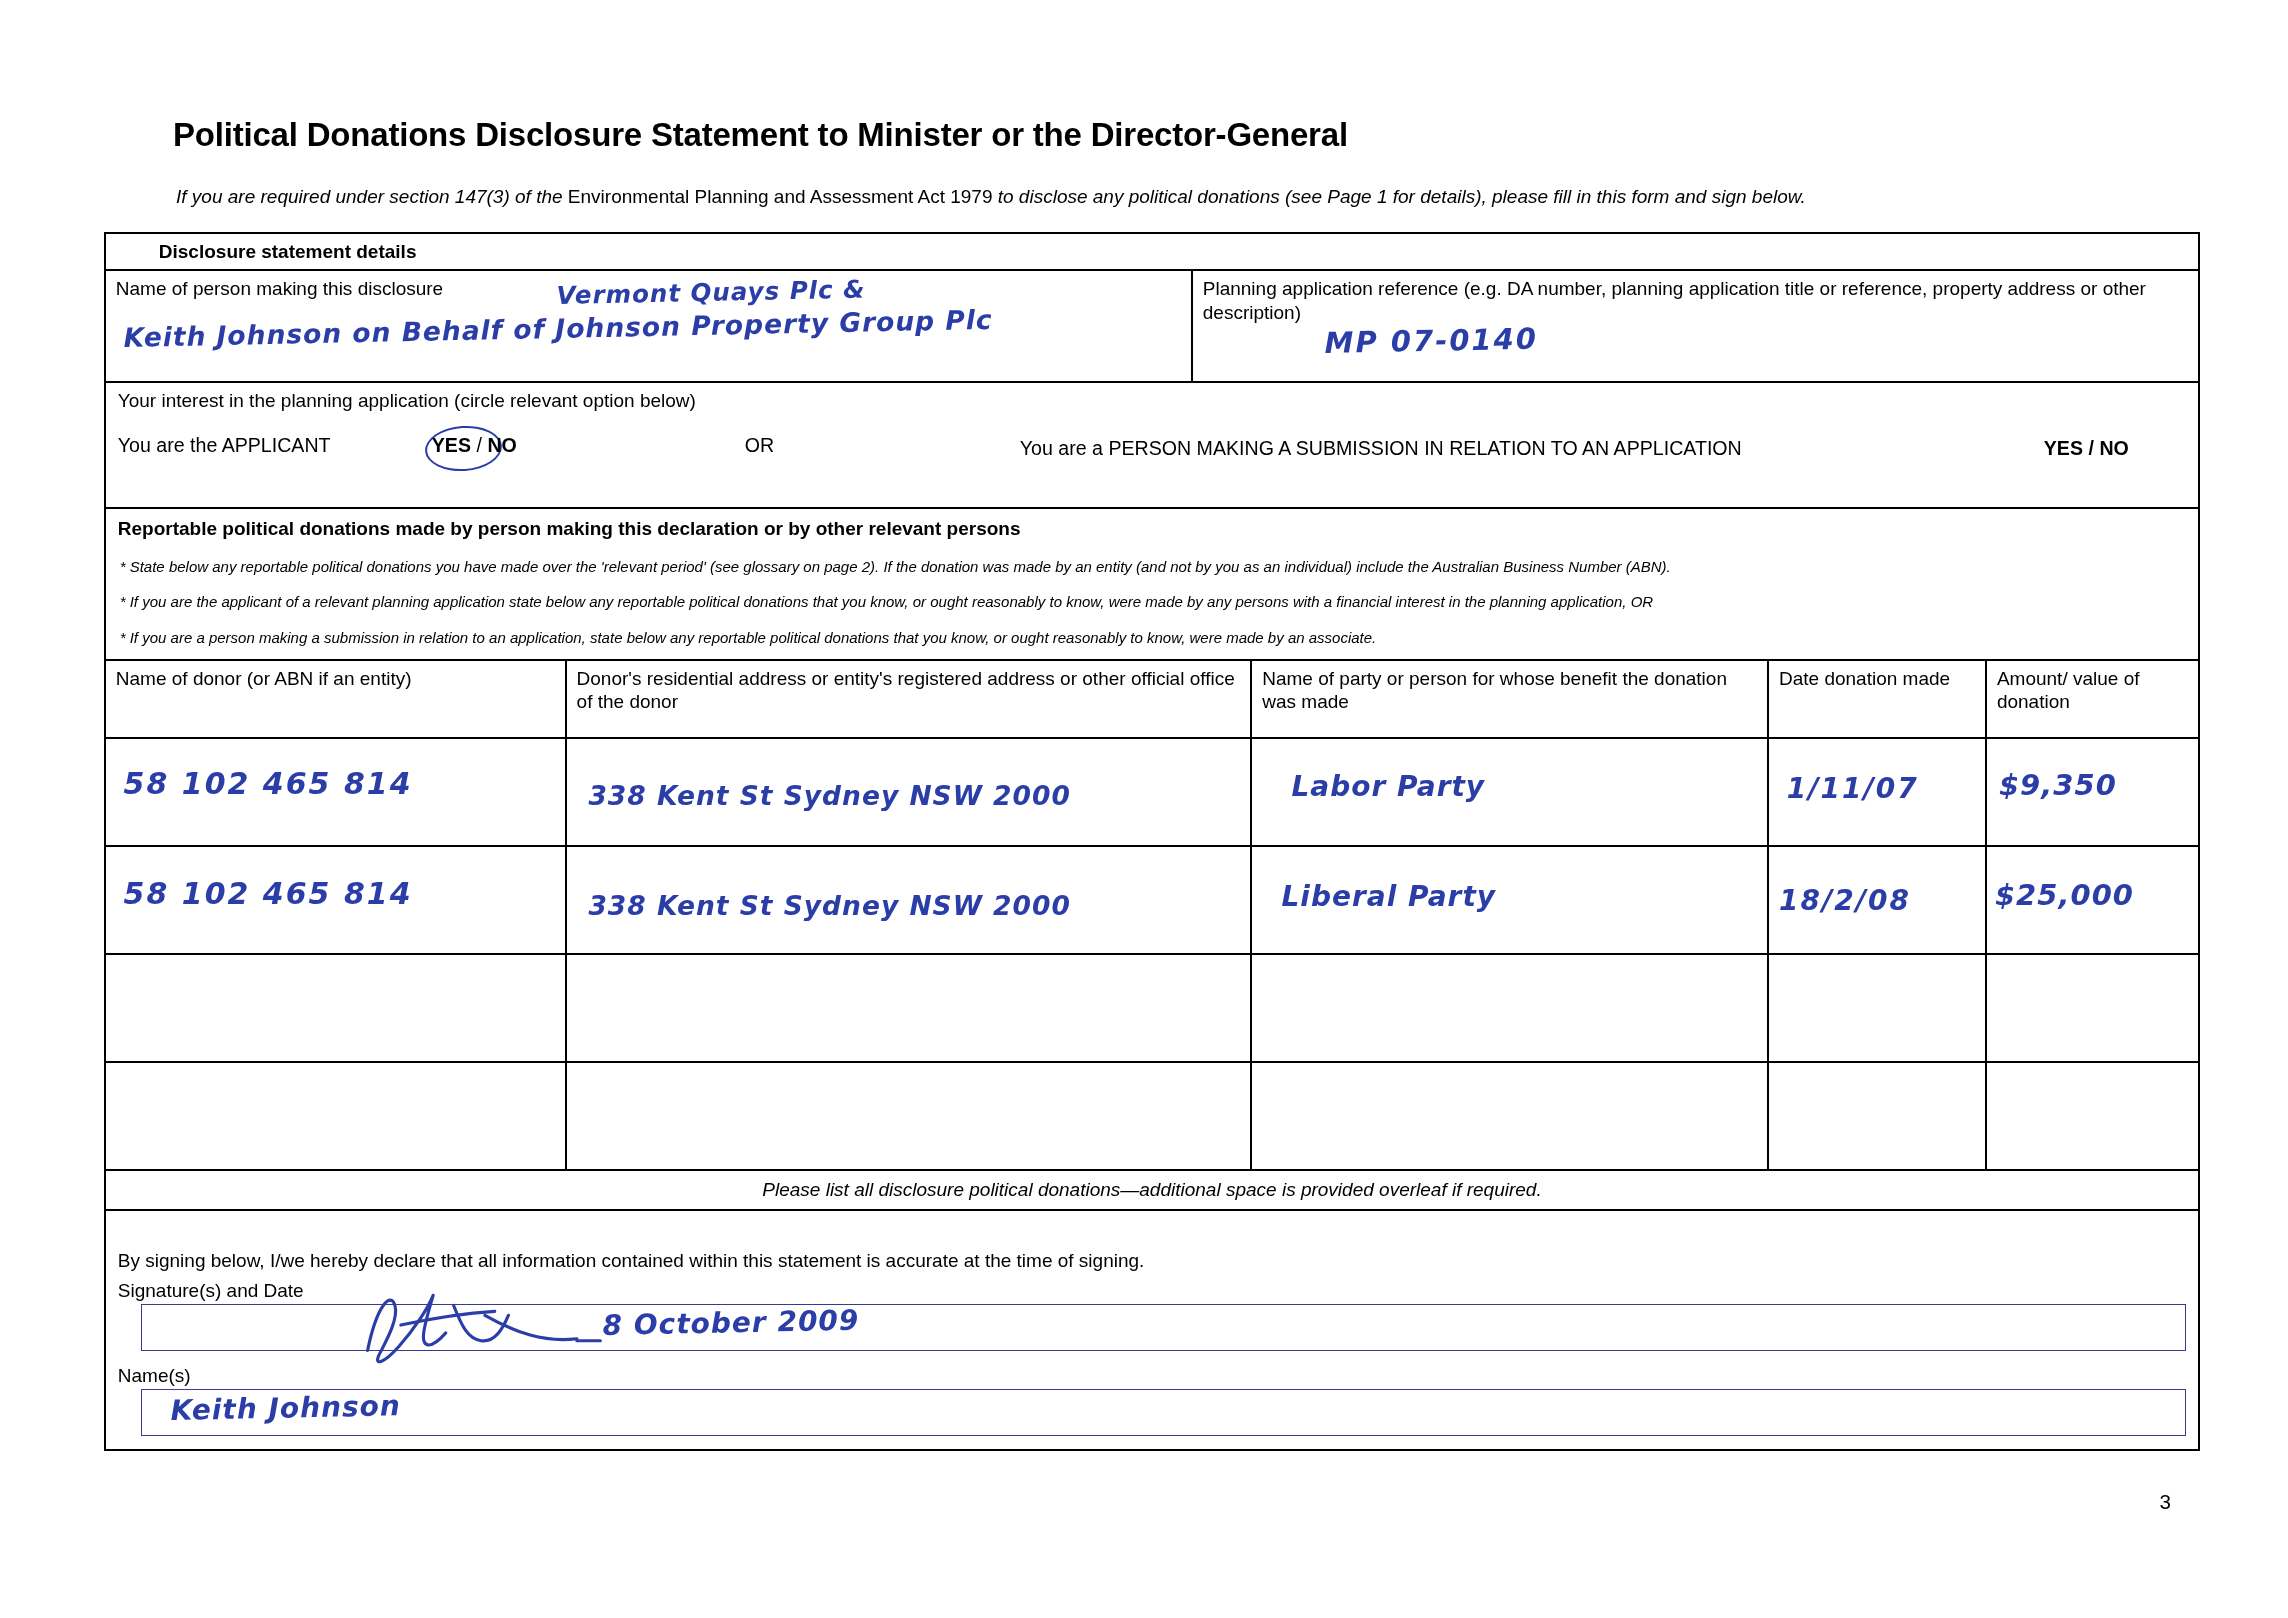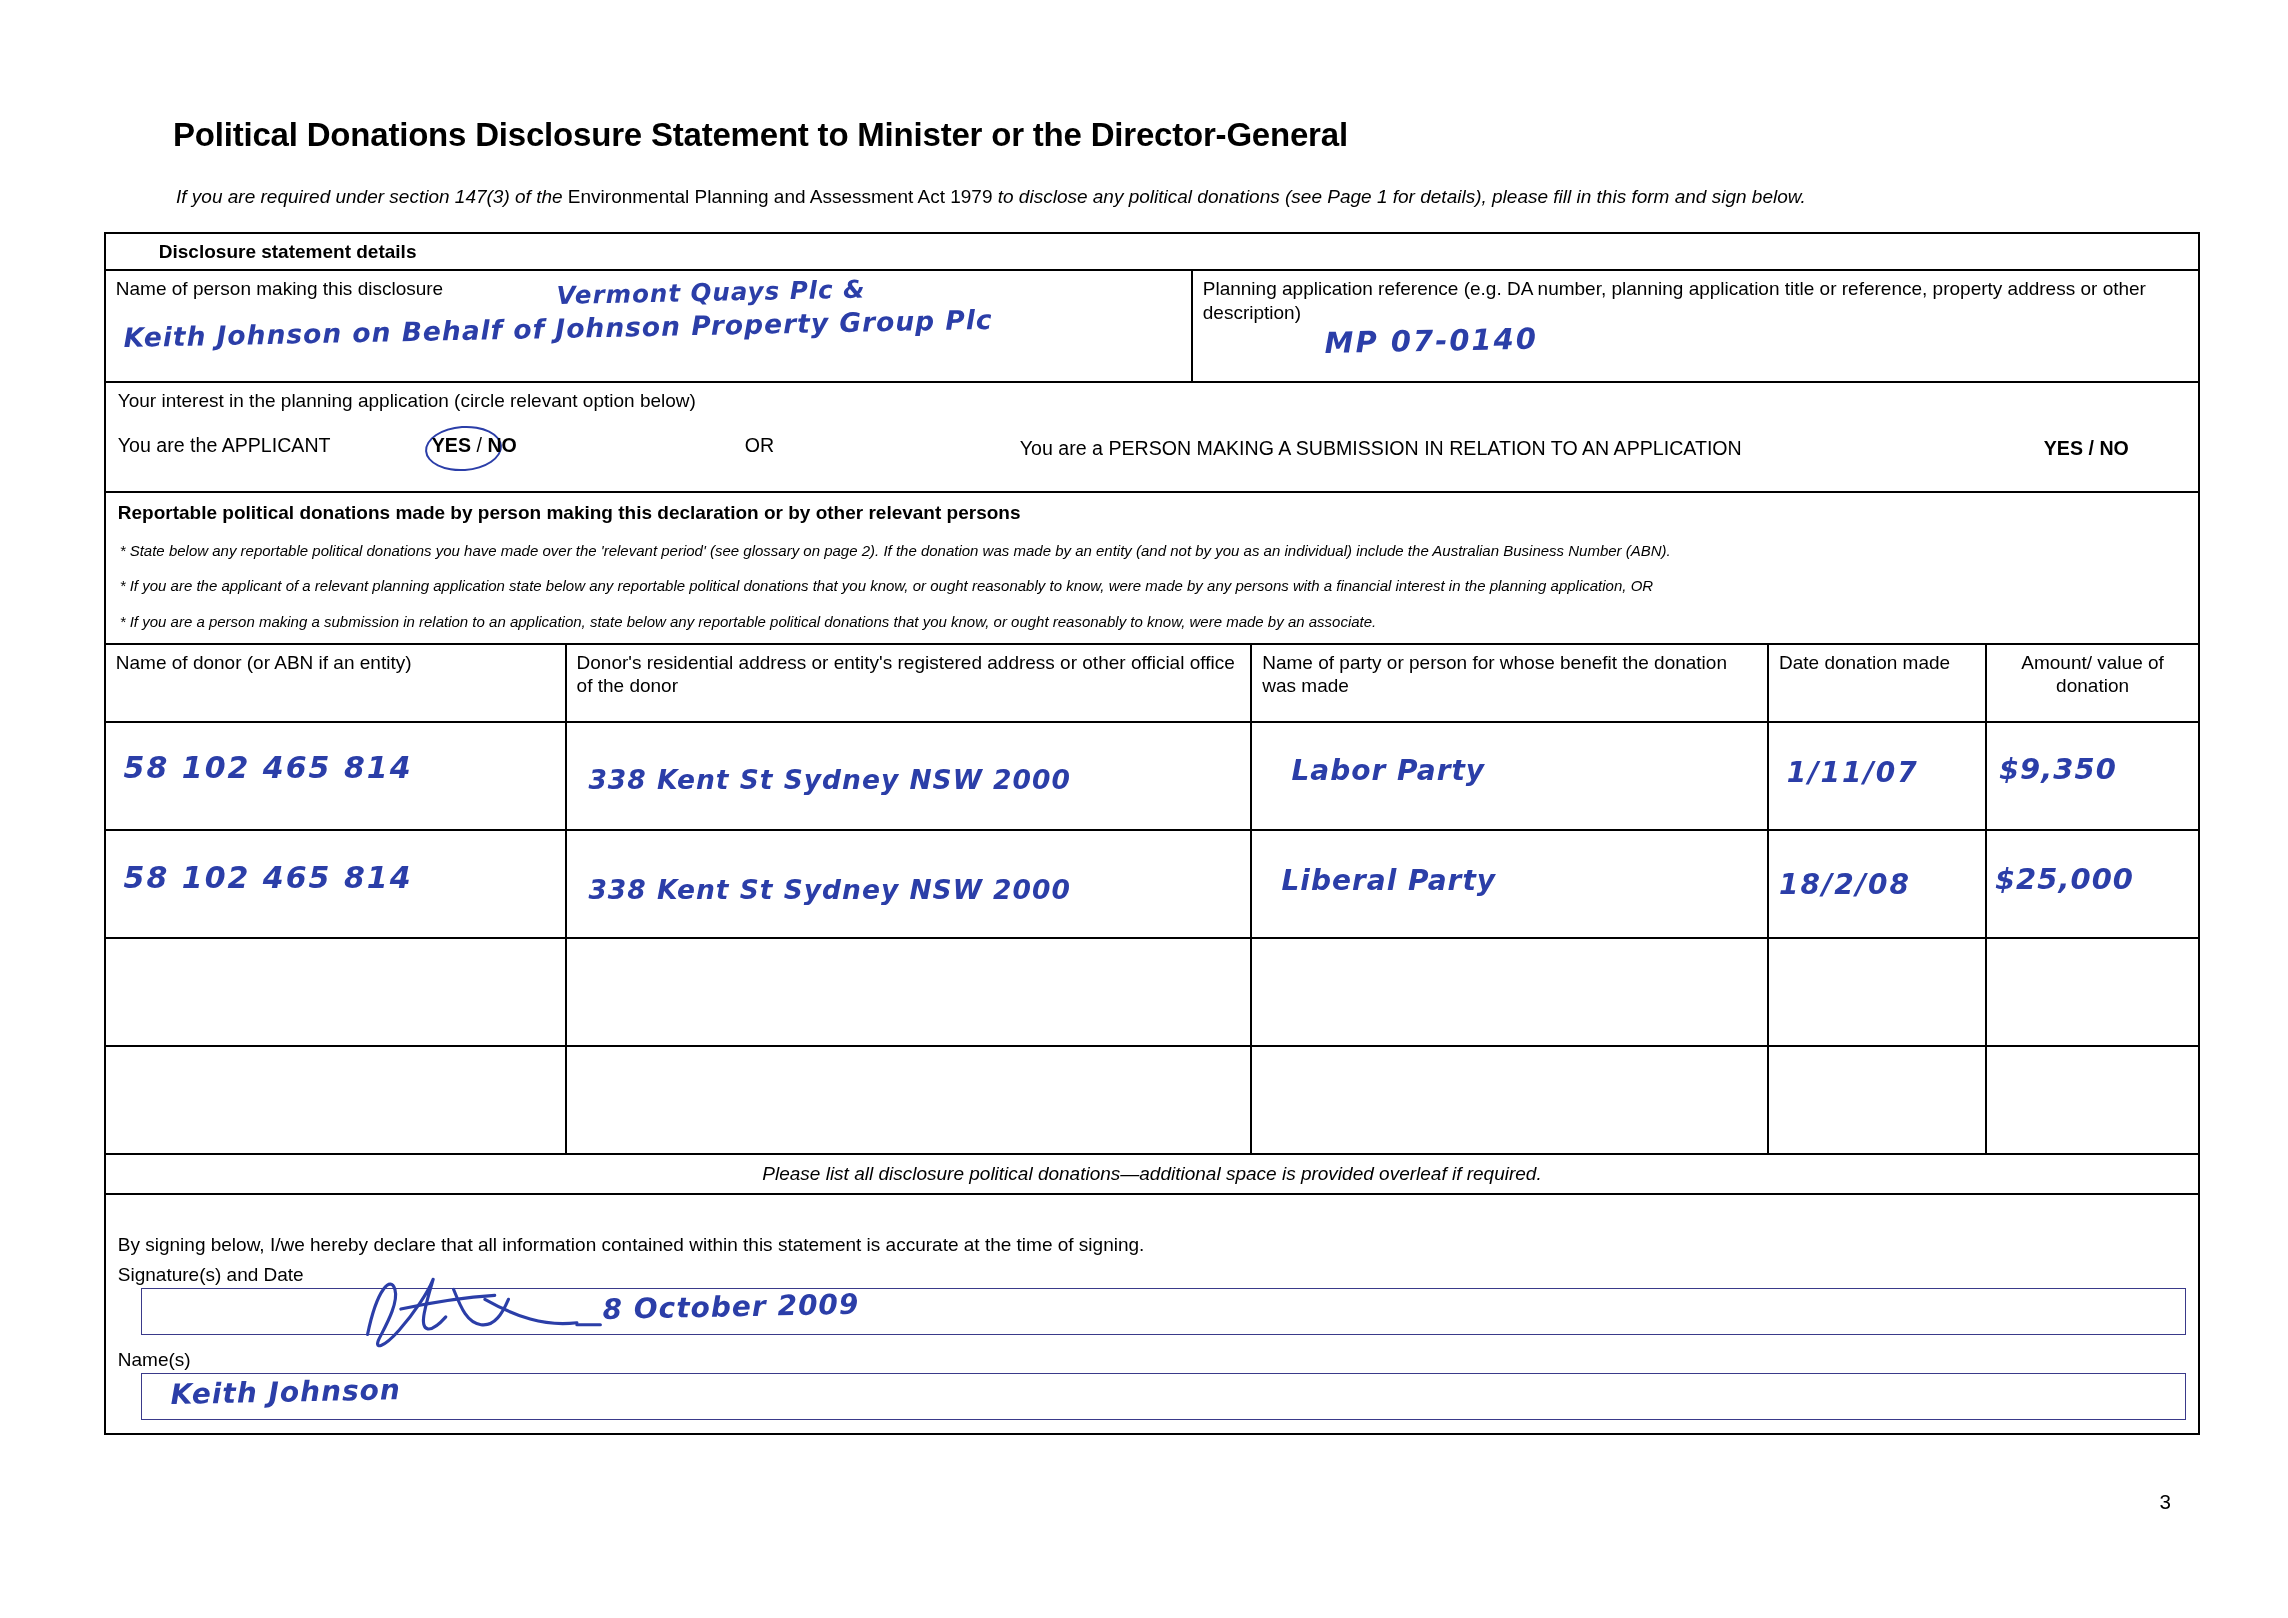--- a/index.html
+++ b/index.html
@@ -84,21 +84,21 @@
   
   .r-names { display: flex; }
   .c-name { width: 1088px; height: 110px; }
   .c-ref  { width: 1006px; height: 110px; }
 
   .hw-name1 { position: absolute; left: 451px; top: 9.8px; font-size: 24.5px; }
   .hw-name2 { position: absolute; left: 17.6px; top: 51px; font-size: 26.5px; }
   .hw-ref   { position: absolute; left: 132px; top: 55px; font-size: 29px; letter-spacing: 2px; }
 
   
-  .c-interest { width: 100%; height: 108px; text-decoration: underline; }
+  .c-interest { width: 100%; height: 124px; text-decoration: underline; }
   .interest-line1 { font-size: 19px; position: absolute; left: 11.8px; top: 6.9px; }
   .interest-line2 { position: absolute; left: 11.8px; top: 51px; width: 2058px; font-size: 19.6px; }
   .ia { position: absolute; }
   .applicant-lbl { left: 0px; top: 0px; }
   .yesno1 { left: 314px; top: 0px; font-weight: bold; }
   .yesno1 .plain { font-weight: normal; }
   .or-lbl { left: 627px; top: 0px; }
   .submission-lbl { left: 902px; top: 2.9px; }
   .yesno2 { left: 1926px; top: 2.9px; font-weight: bold; }
   .circle-yes {
@@ -111,21 +111,21 @@
   }
 
   
   .c-reportable { width: 100%; }
   .c-reportable .band-label { padding-left: 11.8px; }
 
   
   .tbl { width: 100%; }
   .tbl .trow { display: flex; }
   .tbl .tcell { box-sizing: border-box; border-right: 2px solid #000; position: relative; padding: 5.9px 9.8px; }
-  .tbl .tcell:last-child { border-right: none; text-align: center; }
+  .tbl .tcell:last-child { border-right: none; }
   .th { font-size: 19px; line-height: 1.25; height: 76px; }
   .td { height: 108px; border-top: 2px solid #000; }
   .w1 { width: 461px; }
   .w2 { width: 686px; }
   .w3 { width: 517px; }
   .w4 { width: 218px; }
   .w5 { width: 211px; }
 
   .hwc { position: absolute; color: #2b3ea8; font-family: "DejaVu Sans", sans-serif; font-style: italic; font-weight: 600; white-space: nowrap; }
 

